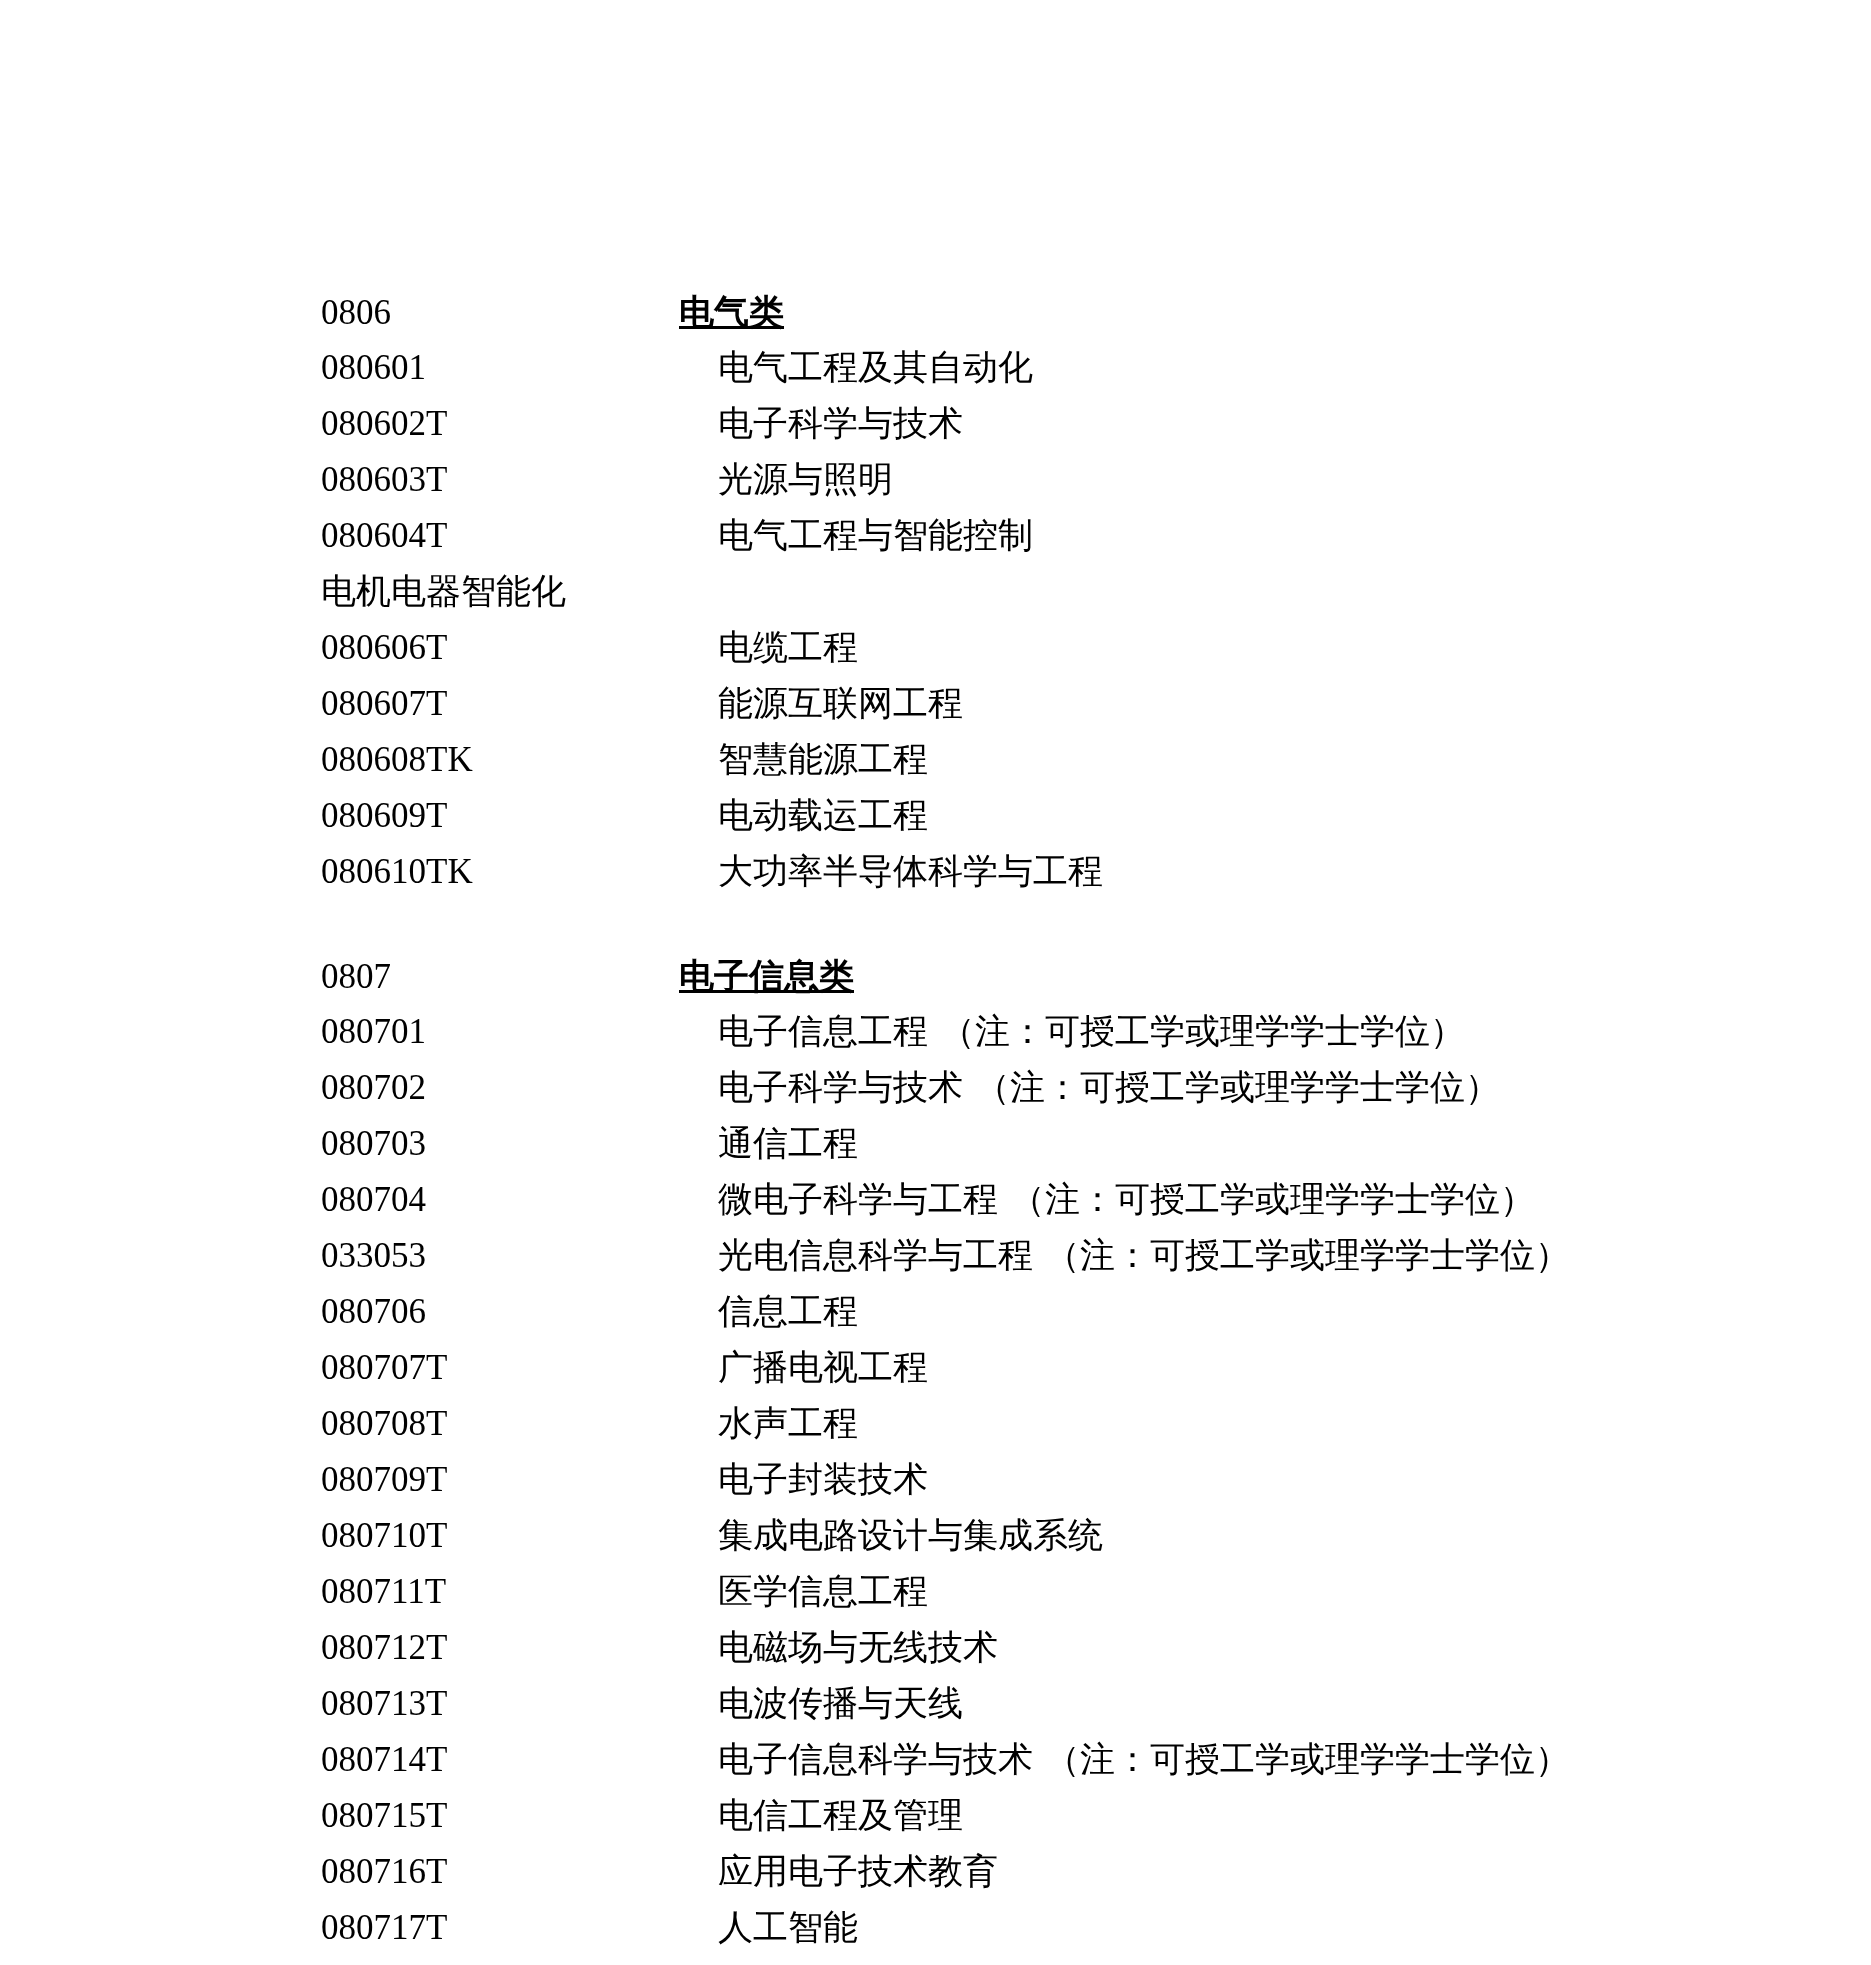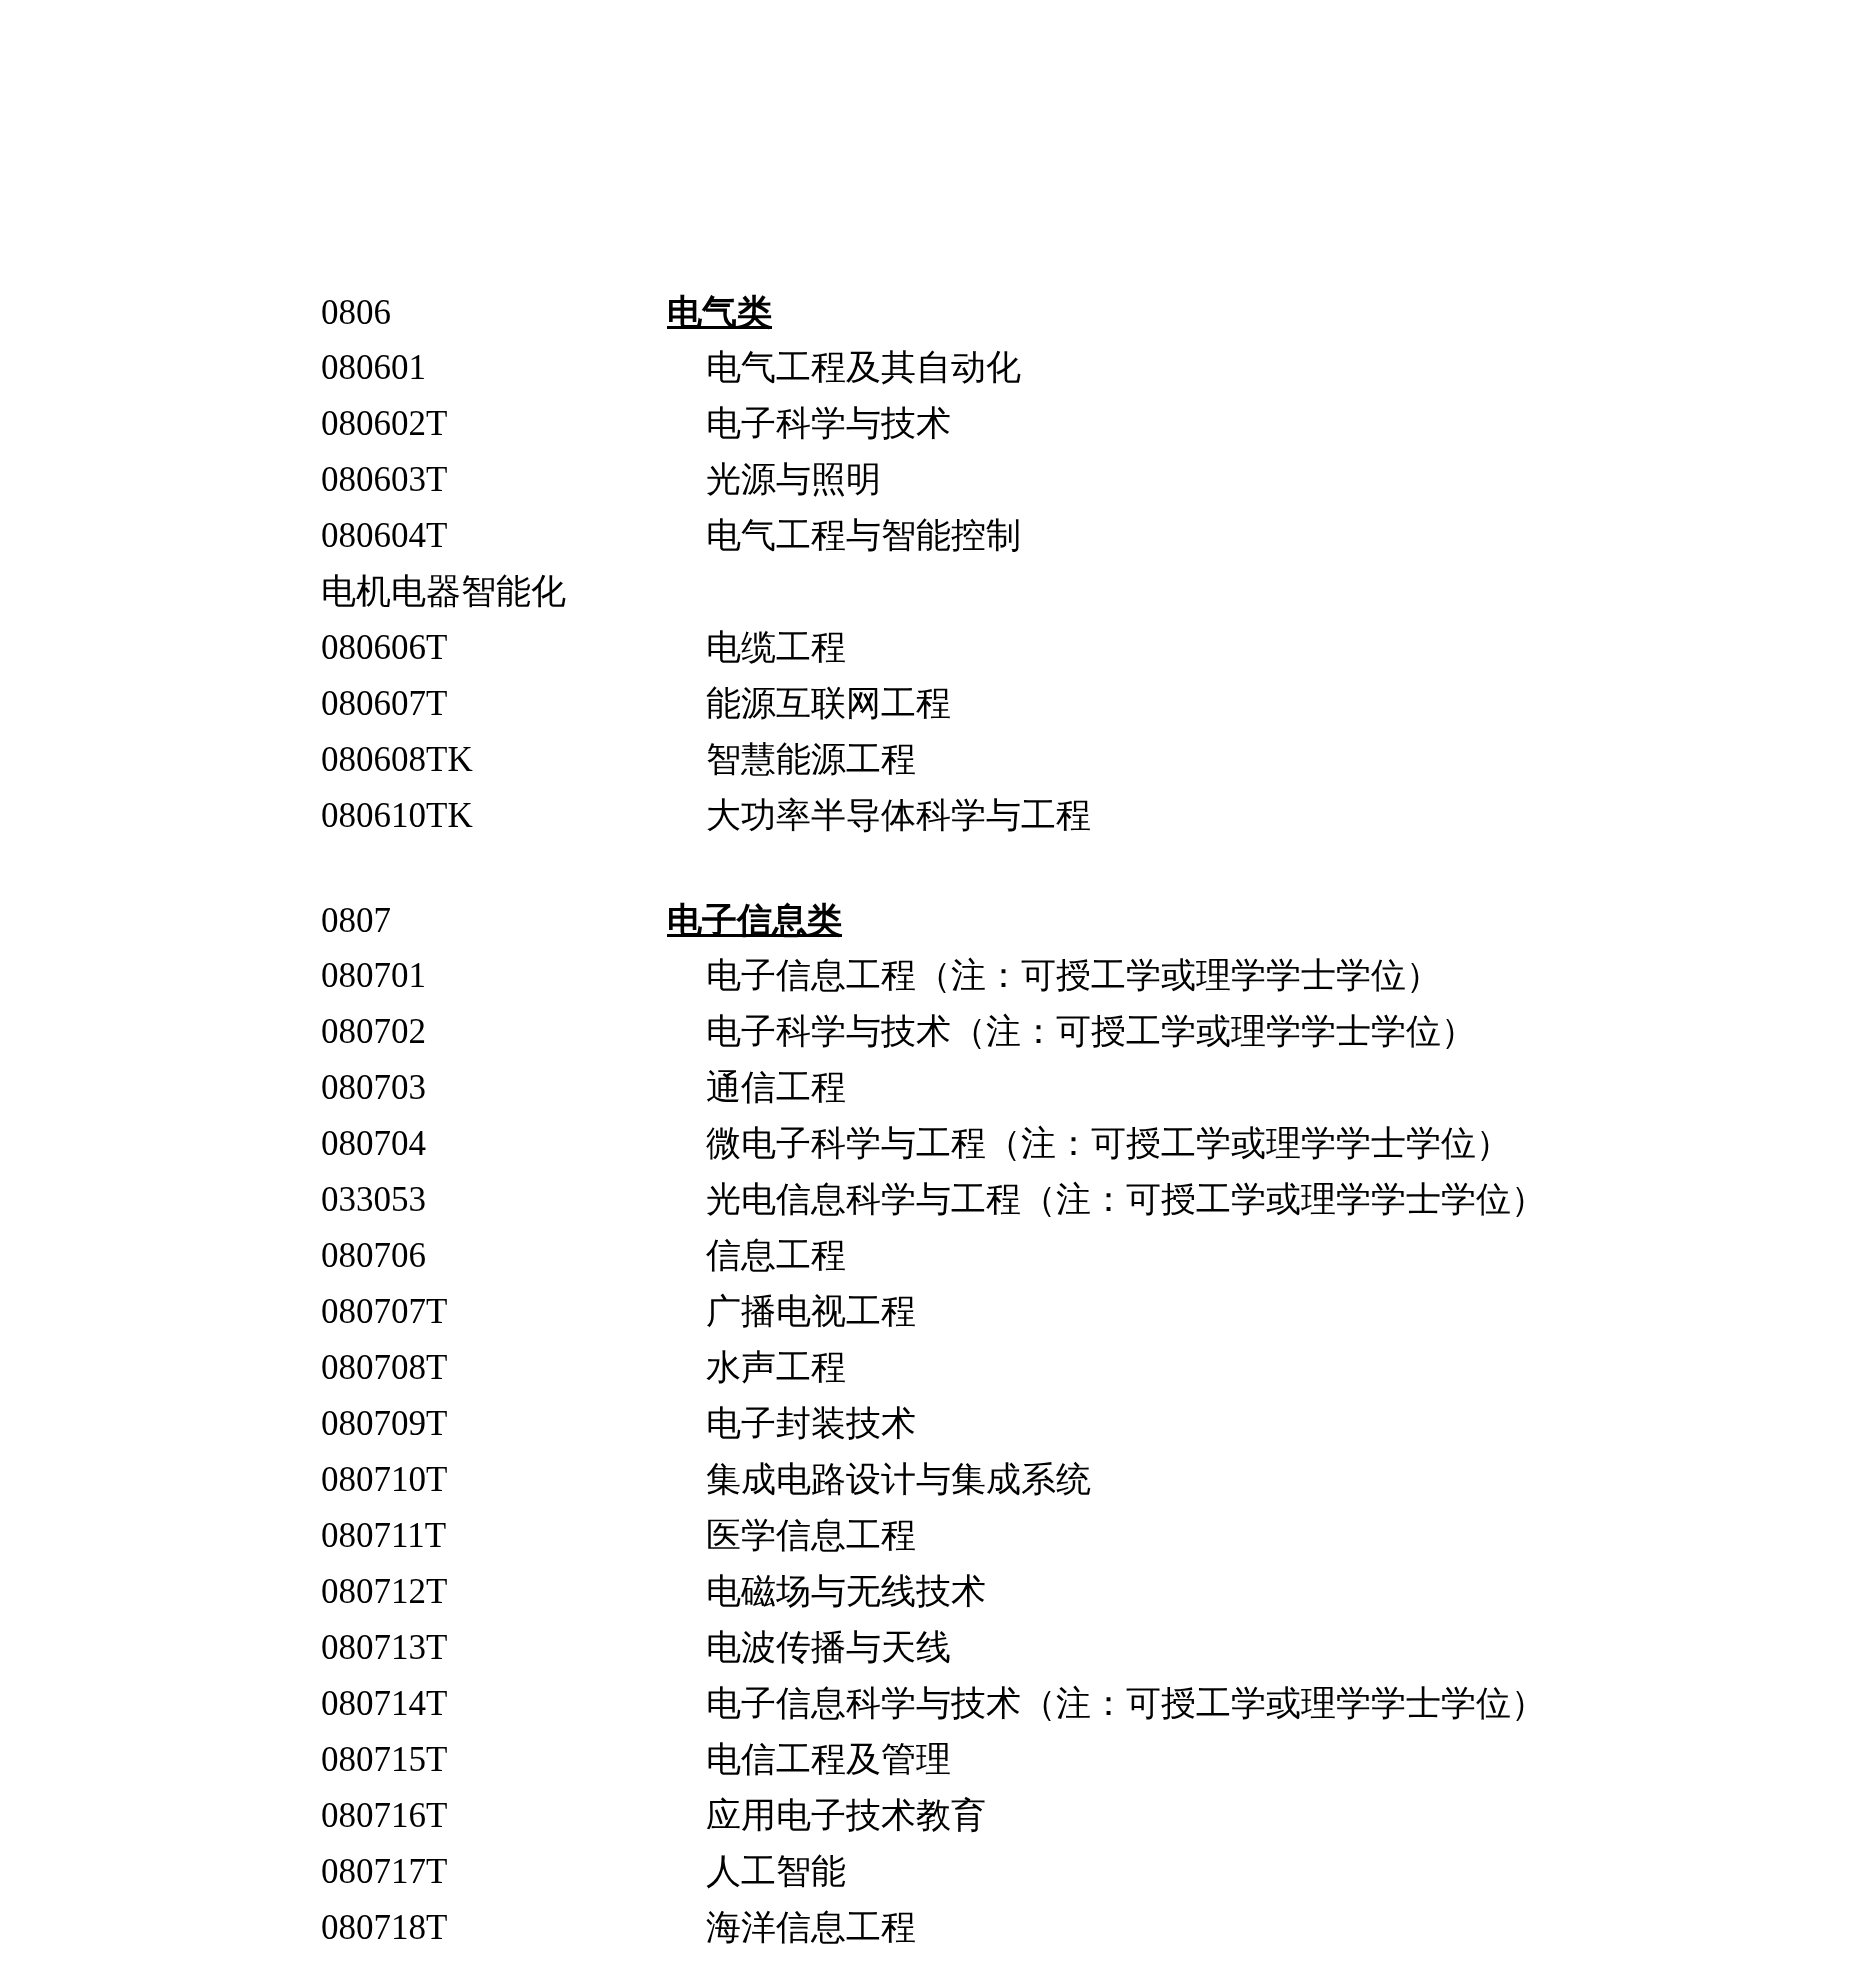--- a/index.html
+++ b/index.html
@@ -25,20 +25,21 @@
     margin-top: 48px;
   }
   .row {
     display: flex;
     align-items: baseline;
     height: 56px;
     line-height: 56px;
     padding-left: 321px;
     white-space: nowrap;
     font-size: 35px;
+    gap: 12px;
   }
   .code {
     flex: 0 0 auto;
     width: 385px;
     font-size: 35px;
     font-family: "Liberation Serif", "DejaVu Serif", serif;
     letter-spacing: 0;
   }
   .category-row .code {
     width: 346px;
@@ -94,20 +95,24 @@
   <div class="row major-row">
     <span class="code">080607T</span>
     <span class="name">能源互联网工程</span>
   </div>
 
   <div class="row major-row">
     <span class="code">080608TK</span>
     <span class="name">智慧能源工程</span>
   </div>
 
+  <div class="row major-row">
+    <span class="code">080609T</span>
+    <span class="name">电动载运工程</span>
+  </div>
 
   <div class="row major-row">
     <span class="code">080610TK</span>
     <span class="name">大功率半导体科学与工程</span>
   </div>
 </section>
 
   <section class="section">
     <div class="row category-row">
       <span class="code">0807</span>

